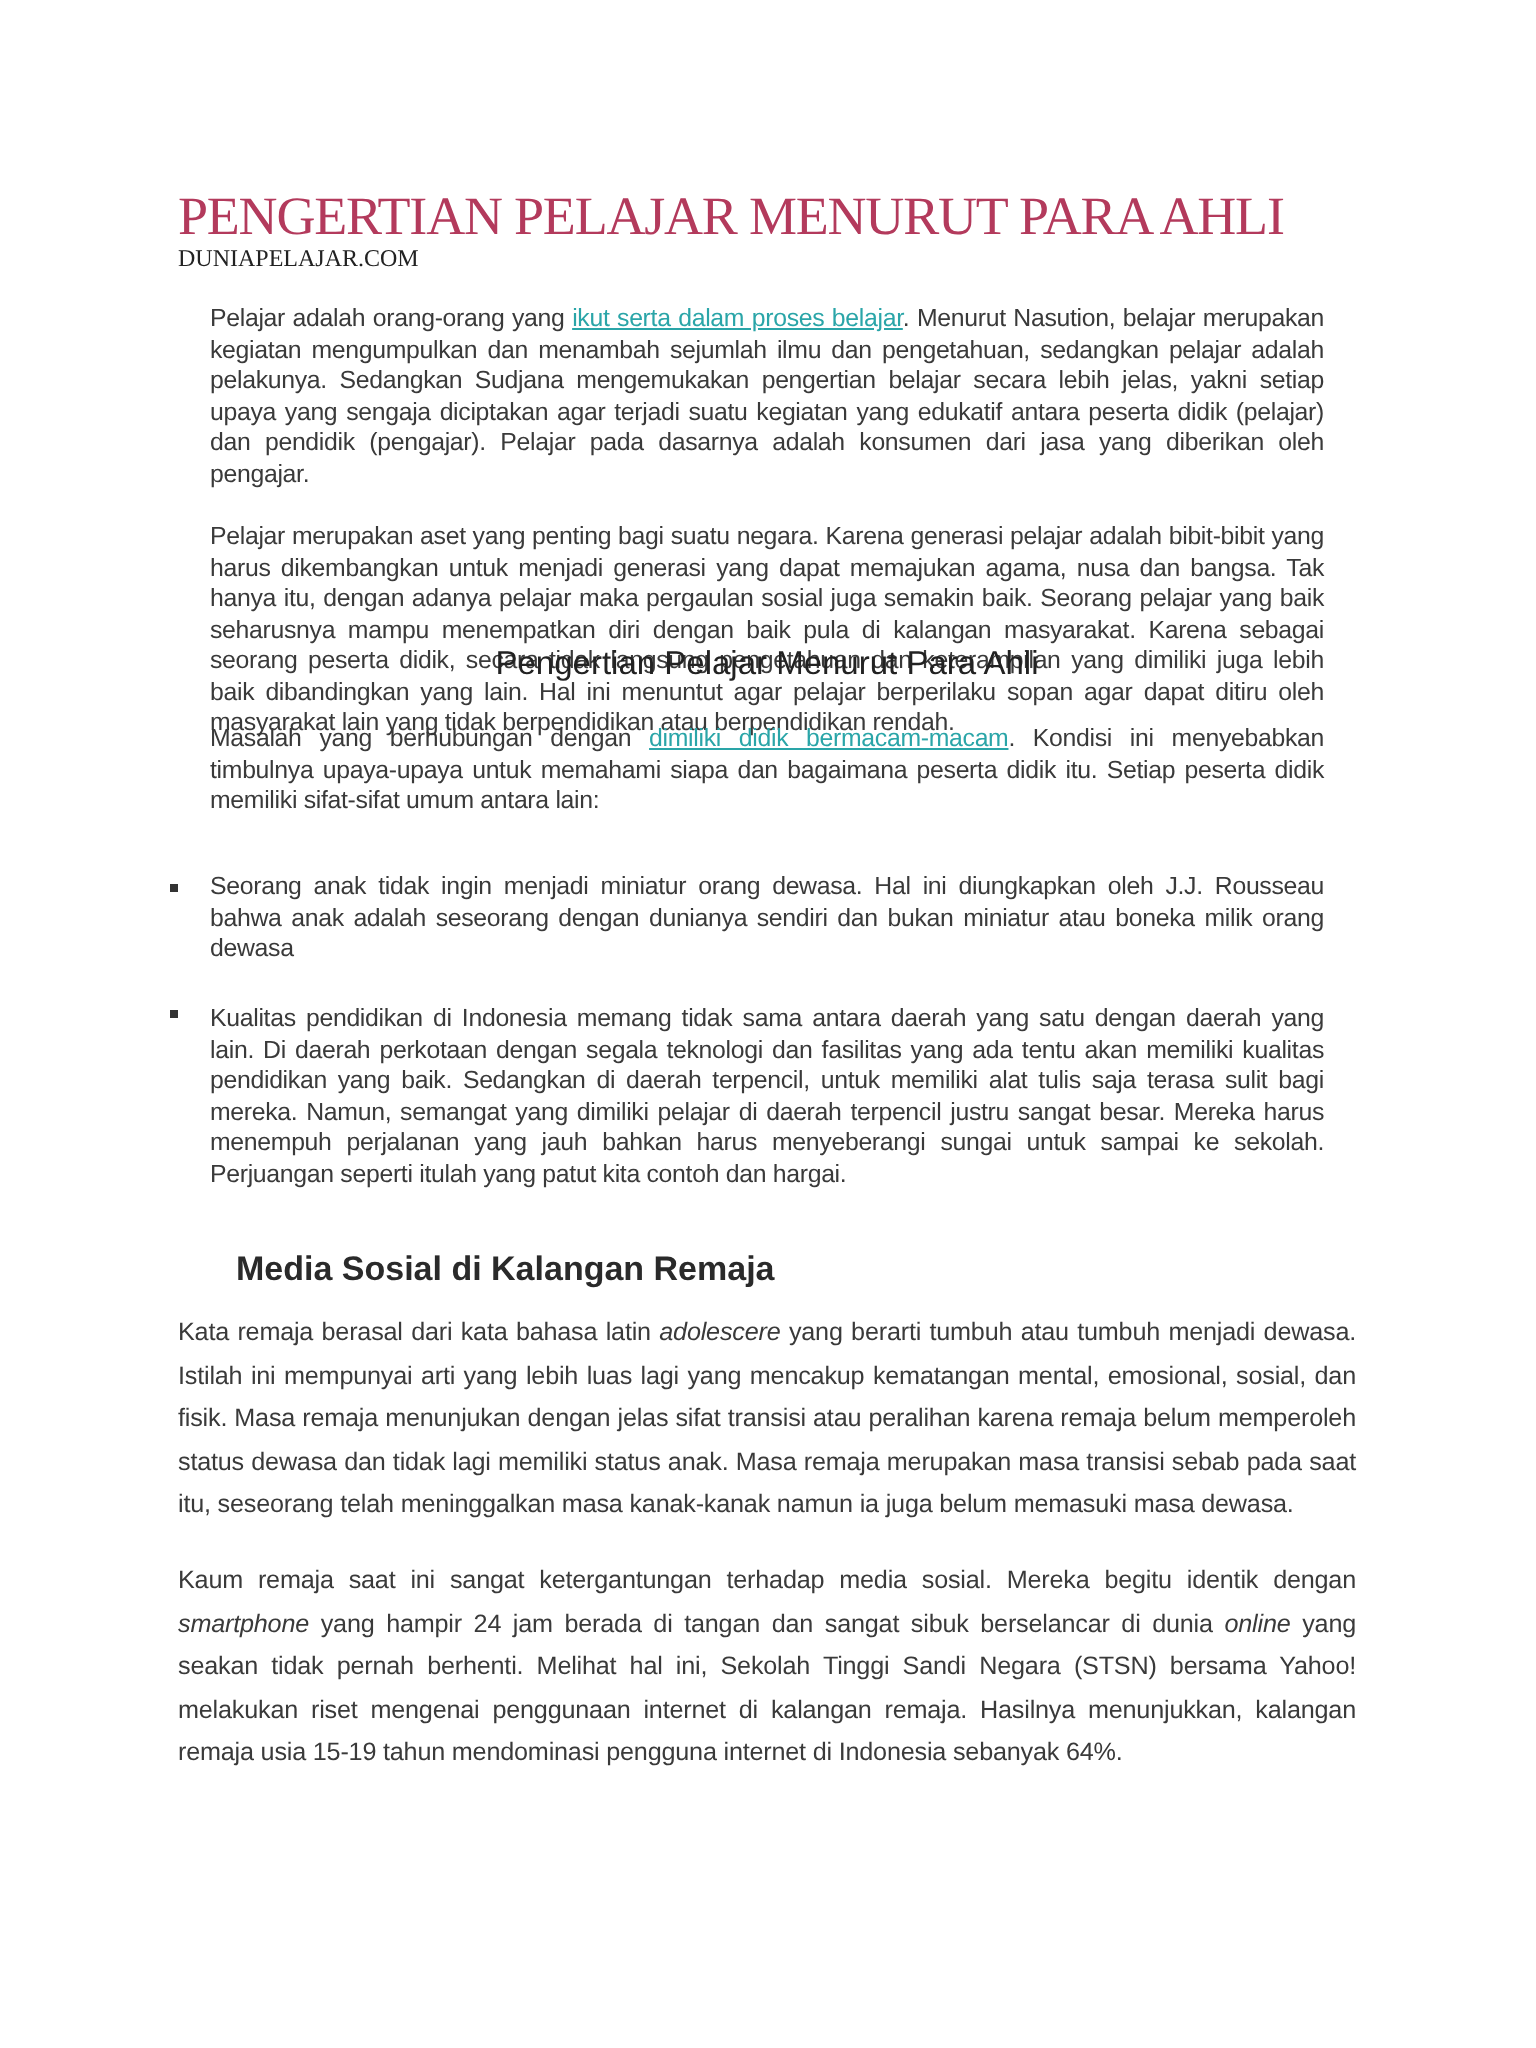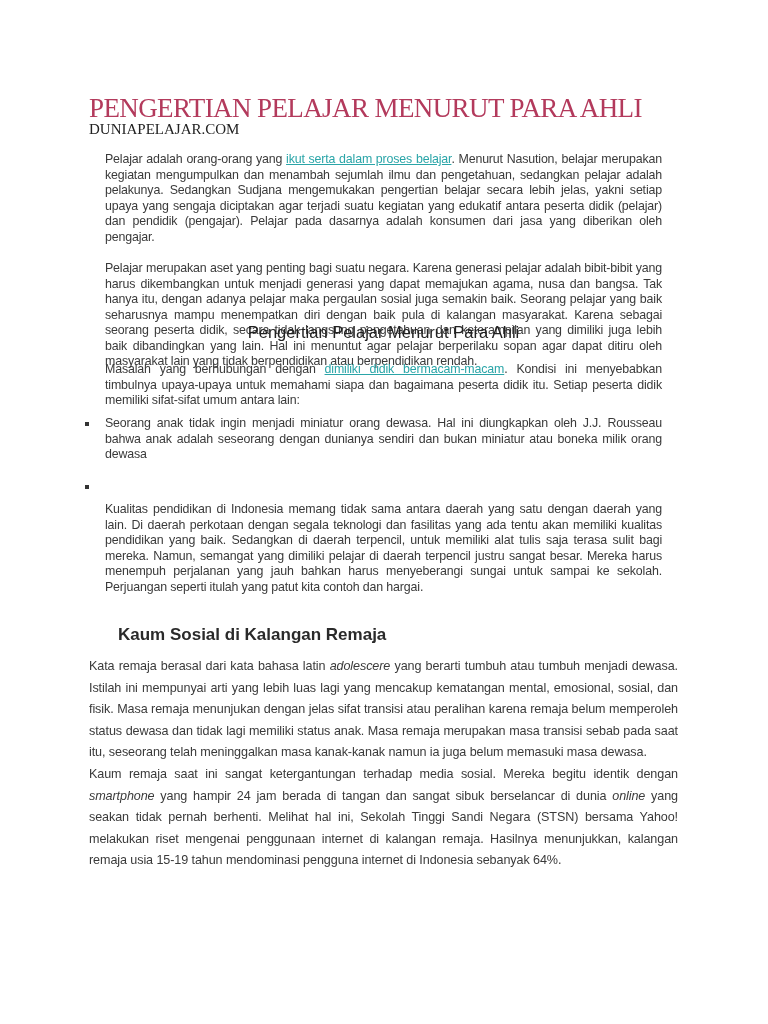--- a/index.html
+++ b/index.html
@@ -32,21 +32,21 @@
       letter-spacing: -0.6px;
       color: #b33a5c;
       white-space: nowrap;
       line-height: 30px;
     }
     .site {
       position: absolute;
       top: 123px;
       left: 0;
       font-family: "Liberation Serif", serif;
-      font-size: 15px;
+      font-size: 12px;
       color: #222;
       line-height: 12px;
     }
     .p {
       margin: 16px;
       text-align: justify;
       font-size: 12.4px;
       line-height: 15.5px;
       letter-spacing: -0.15px;
       color: #3a3a3a;
@@ -60,21 +60,21 @@
       text-align: center;
       font-size: 16.5px;
       color: #222;
       margin: 0;
       font-weight: normal;
       line-height: 20px;
     }
     .block2 { position: absolute; top: 346px; left: 0; width: 589px; }
     .bullets {
       position: absolute;
-      top: 400px;
+      top: 420px;
       left: -24px;
       width: 613px;
       margin: 0;
       padding: 0;
       list-style: none;
     }
     .bullets li {
       position: relative;
       padding-left: 24px;
     }
@@ -99,21 +99,21 @@
     }
     .p-loose {
       margin: 0;
       text-align: justify;
       font-size: 12.6px;
       line-height: 21.5px;
       color: #3a3a3a;
       letter-spacing: -0.1px;
     }
     .block4 { position: absolute; top: 656px; left: 0; width: 589px; }
-    .block5 { position: absolute; top: 764px; left: 0; width: 589px; }
+    .block5 { position: absolute; top: 780px; left: 0; width: 589px; }
     a.link {
       color: #2aa5a8;
       text-decoration: underline;
     }
     em { font-style: italic; }
   </style>
 </head>
 <body>
 
 <div class="page">
@@ -134,21 +134,21 @@
 
   <ul class="bullets">
     <li class="p"><span class="bullet"></span><span>Seorang anak tidak ingin menjadi miniatur orang dewasa. Hal ini diungkapkan oleh J.J. Rousseau bahwa anak adalah seseorang dengan dunianya sendiri dan bukan miniatur atau boneka milik orang dewasa</span></li>
     <li class="p"><span class="bullet"></span></li>
   </ul>
 
   <div class="block3">
     <p class="p">Kualitas pendidikan di Indonesia memang tidak sama antara daerah yang satu dengan daerah yang lain. Di daerah perkotaan dengan segala teknologi dan fasilitas yang ada tentu akan memiliki kualitas pendidikan yang baik. Sedangkan di daerah terpencil, untuk memiliki alat tulis saja terasa sulit bagi mereka. Namun, semangat yang dimiliki pelajar di daerah terpencil justru sangat besar. Mereka harus menempuh perjalanan yang jauh bahkan harus menyeberangi sungai untuk sampai ke sekolah. Perjuangan seperti itulah yang patut kita contoh dan hargai.</p>
   </div>
 
-  <h3 class="h3">Kaum Sosial di Kalangan Remaja</h3>
+  <h3 class="h3">Media Sosial di Kalangan Remaja</h3>
 
   <div class="block4">
     <p class="p-loose"><span>Kata remaja berasal dari kata bahasa latin </span><em>adolescere</em><span> yang berarti tumbuh atau tumbuh menjadi dewasa. Istilah ini mempunyai arti yang lebih luas lagi yang mencakup kematangan mental, emosional, sosial, dan fisik. Masa remaja menunjukan dengan jelas sifat transisi atau peralihan karena remaja belum memperoleh status dewasa dan tidak lagi memiliki status anak. Masa remaja merupakan masa transisi sebab pada saat itu, seseorang telah meninggalkan masa kanak-kanak namun ia juga belum memasuki masa dewasa.</span></p>
   </div>
 
   <div class="block5">
     <p class="p-loose"><span>Kaum remaja saat ini sangat ketergantungan terhadap media sosial. Mereka begitu identik dengan </span><em>smartphone</em><span> yang hampir 24 jam berada di tangan dan sangat sibuk berselancar di dunia </span><em>online</em><span> yang seakan tidak pernah berhenti. Melihat hal ini, Sekolah Tinggi Sandi Negara (STSN) bersama Yahoo! melakukan riset mengenai penggunaan internet di kalangan remaja. Hasilnya menunjukkan, kalangan remaja usia 15-19 tahun mendominasi pengguna internet di Indonesia sebanyak 64%.</span></p>
   </div>
 
 </div>

